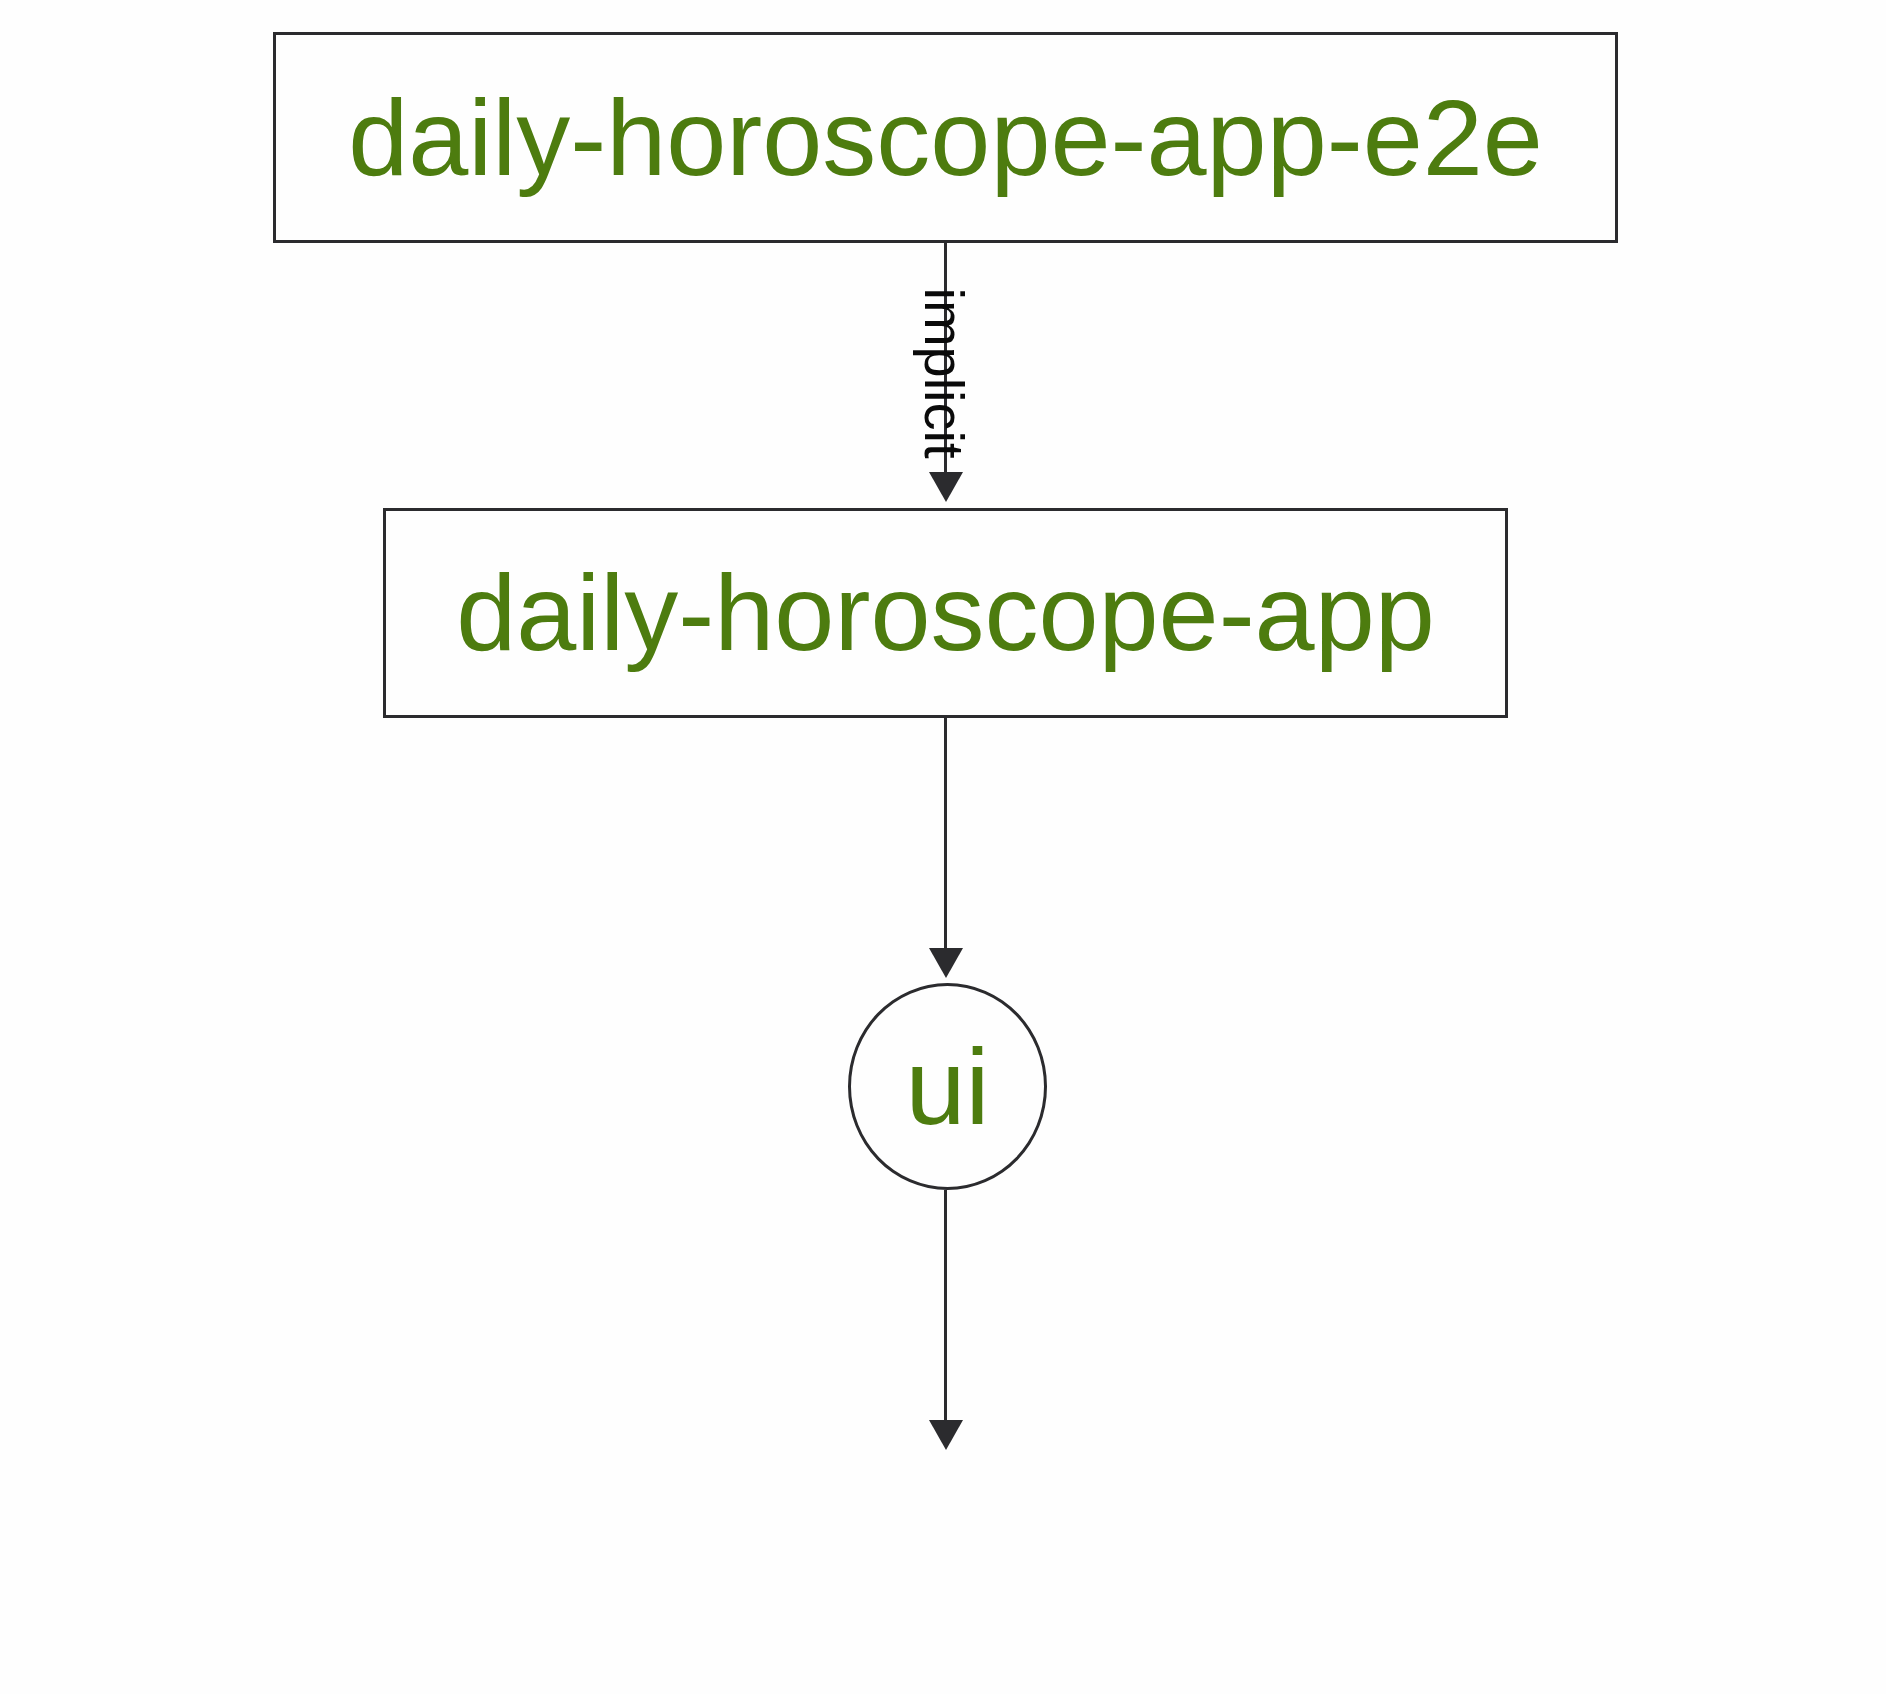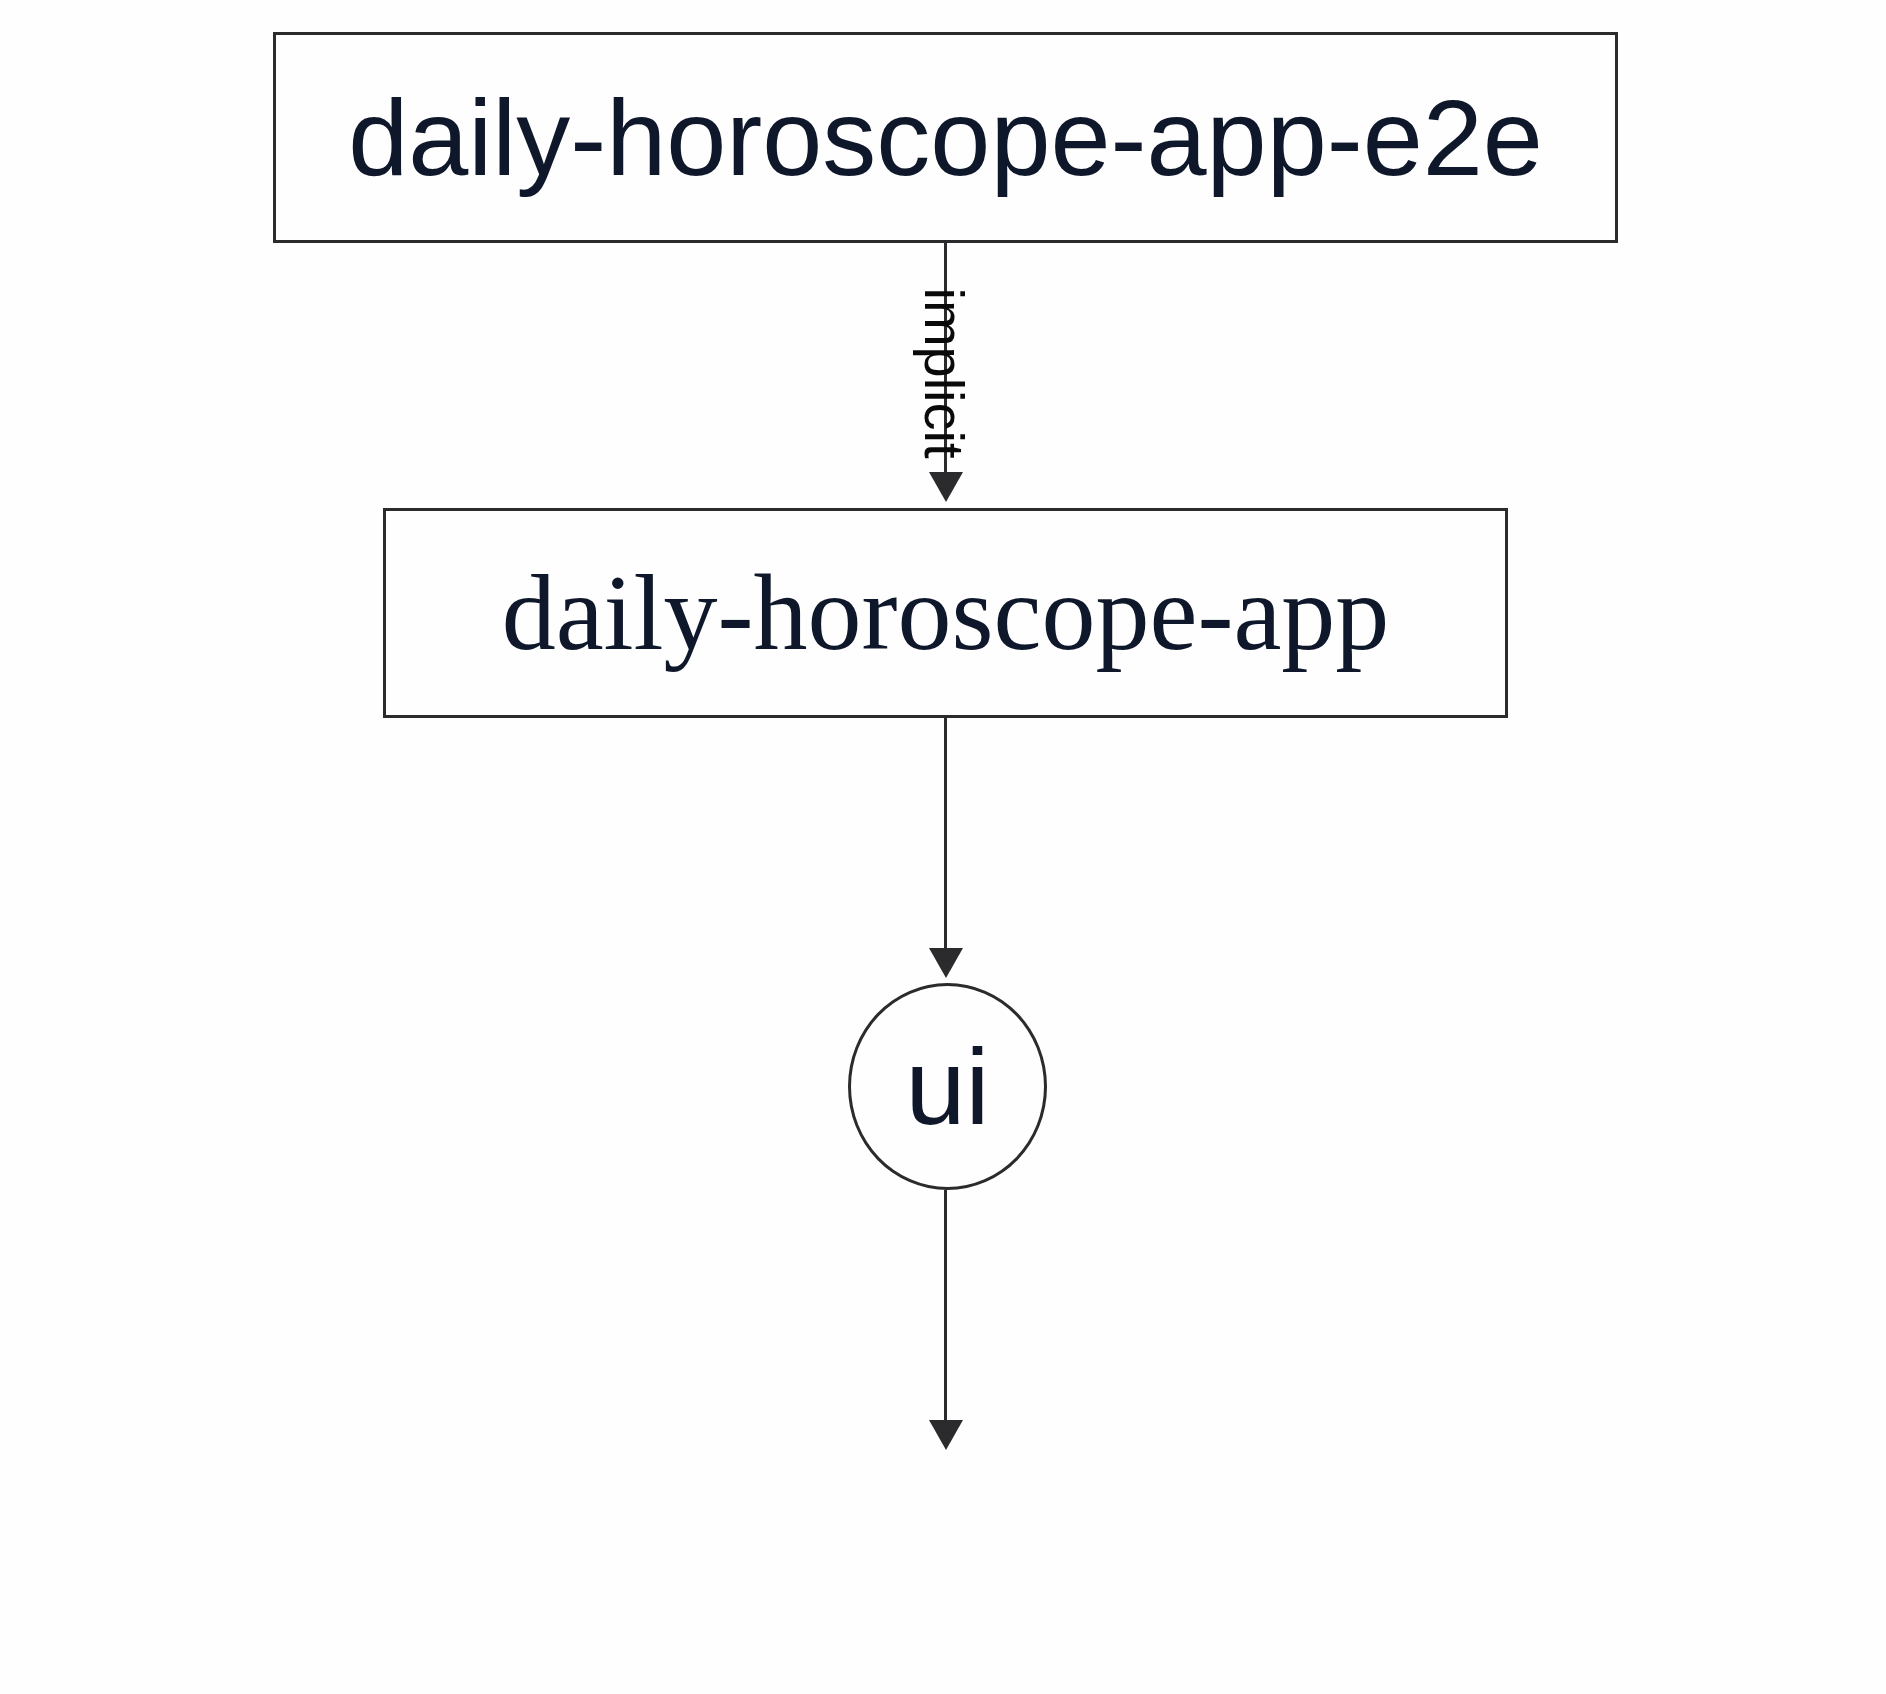--- a/index.html
+++ b/index.html
@@ -16,21 +16,21 @@
     font-family: "Liberation Sans", "DejaVu Sans", sans-serif;
   }
   .node {
     position: absolute;
     box-sizing: border-box;
     display: flex;
     align-items: center;
     justify-content: center;
     background: #fefefe;
     border: 3px solid #2b2b2e;
-    color: #0f172a;
+    color: #4d7c0f;
     font-size: 108px;
     line-height: 1;
     white-space: nowrap;
   }
   .node.ellipse {
     border-radius: 50%;
   }
   .edge-line {
     position: absolute;
     width: 3px;
@@ -49,21 +49,21 @@
     color: #0a0a0a;
     font-size: 56px;
     line-height: 64px;
     text-align: center;
     transform: rotate(90deg);
     white-space: nowrap;
   }
 
   
   #node-e2e    { left: 273px;  top: 32px;   width: 1345px; height: 211px; }
-  #node-app    { left: 383px;  top: 508px;  width: 1125px; height: 210px; font-family: Liberation Serif, serif; }
+  #node-app    { left: 383px;  top: 508px;  width: 1125px; height: 210px; }
   #node-ui     { left: 848px;  top: 983px;  width: 199px;  height: 207px; }
   #node-models { left: 713px;  top: 1457px; width: 465px;  height: 208px; }
 
   
   #edge1-line  { left: 944px; top: 243px;  height: 231px; }
   #edge1-head  { left: 929px; top: 472px; }
   #edge1-label { left: 784px; top: 341px;  width: 320px; height: 64px; }
 
   #edge2-line  { left: 944px; top: 718px;  height: 232px; }
   #edge2-head  { left: 929px; top: 948px; }

